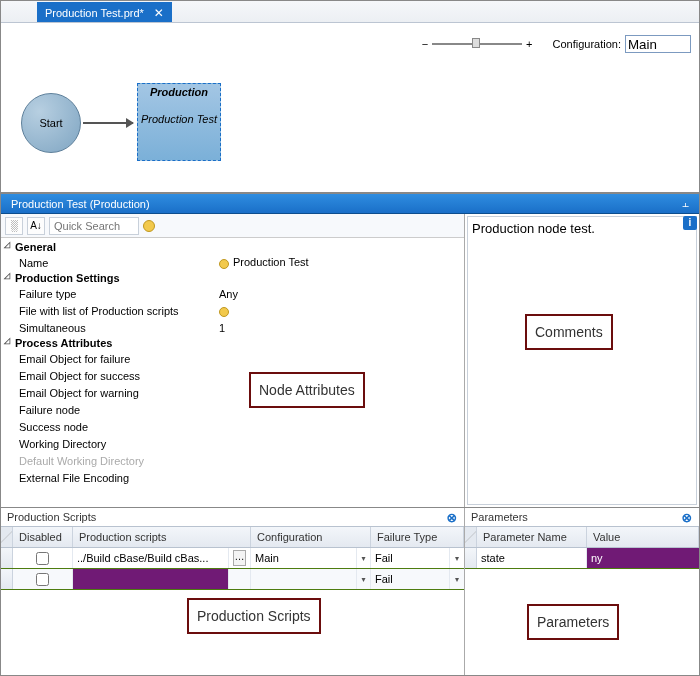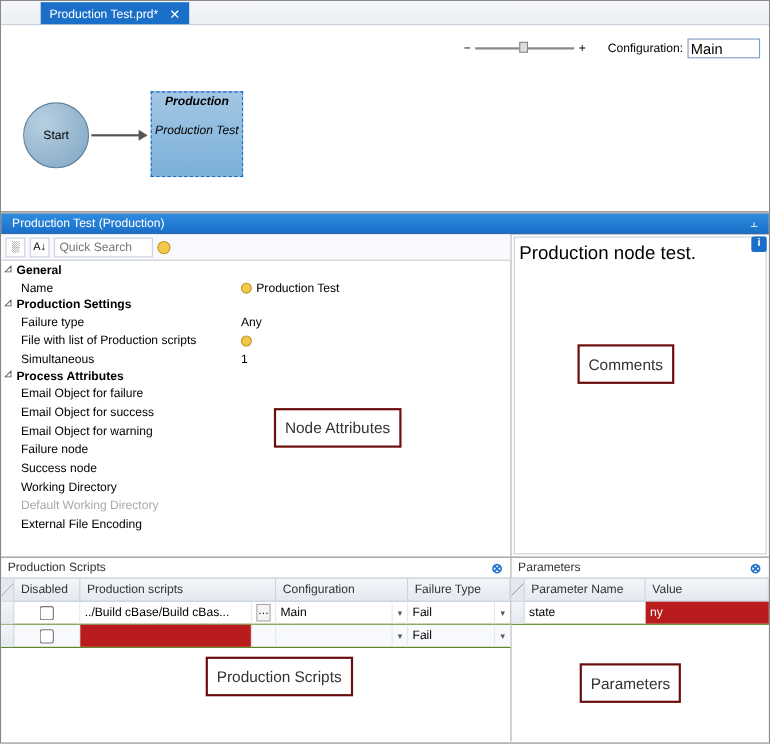--- a/index.html
+++ b/index.html
@@ -214,21 +214,21 @@
     font-weight: bold;
     text-align: center;
     line-height: 14px;
     border-radius: 2px;
   }
   .comments-text {
     margin: 2px;
     border: 1px solid #c8d0da;
     flex: 1;
     padding: 4px;
-    font-size: 17px;
+    font-size: 13px;
   }
 
   .callout {
     position: absolute;
     border: 2px solid #6b0d0d;
     background: #fff;
     padding: 8px 8px;
     font-size: 14px;
     color: #333;
     pointer-events: none;
@@ -301,21 +301,21 @@
   input[type=checkbox] { margin: 0; }
   .dotdot {
     width: 18px; height: 16px;
     border: 1px solid #aaa;
     background: #f4f4f4;
     text-align: center;
     line-height: 12px;
     font-size: 10px;
   }
   .dd-arrow { color: #555; font-size: 8px; }
-  .sel-blue { background: #b91c1c; color: #fff; }
+  .sel-blue { background: #701a75; color: #fff; }
   .star-row {
     background: #f7f9fc;
   }
   .corner-tri {
     width: 12px;
     background: linear-gradient(135deg, #e4e9f0 48%, #888 50%, #e4e9f0 52%);
     border-right: 1px solid #cbd3de;
   }
 </style>
 </head>

